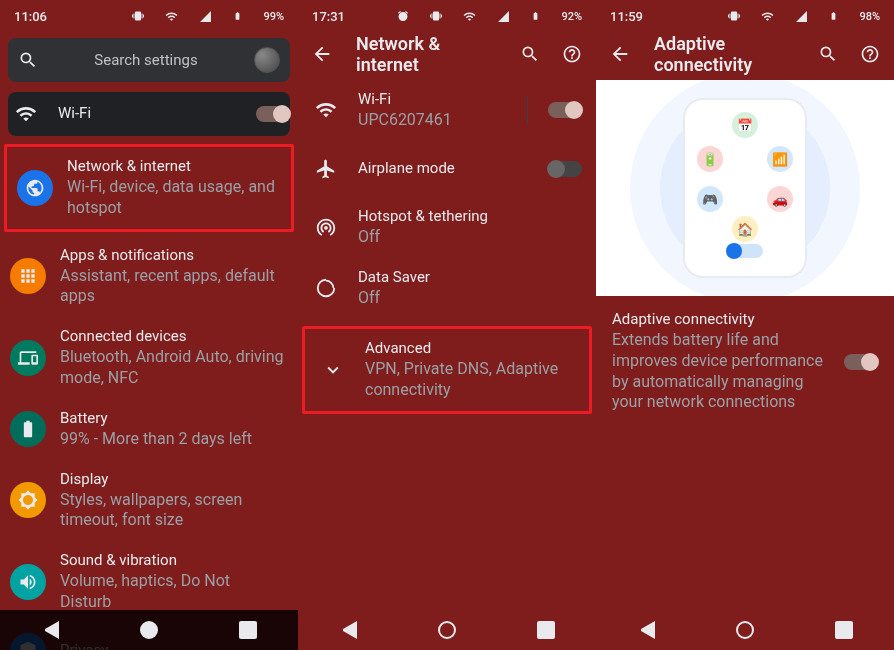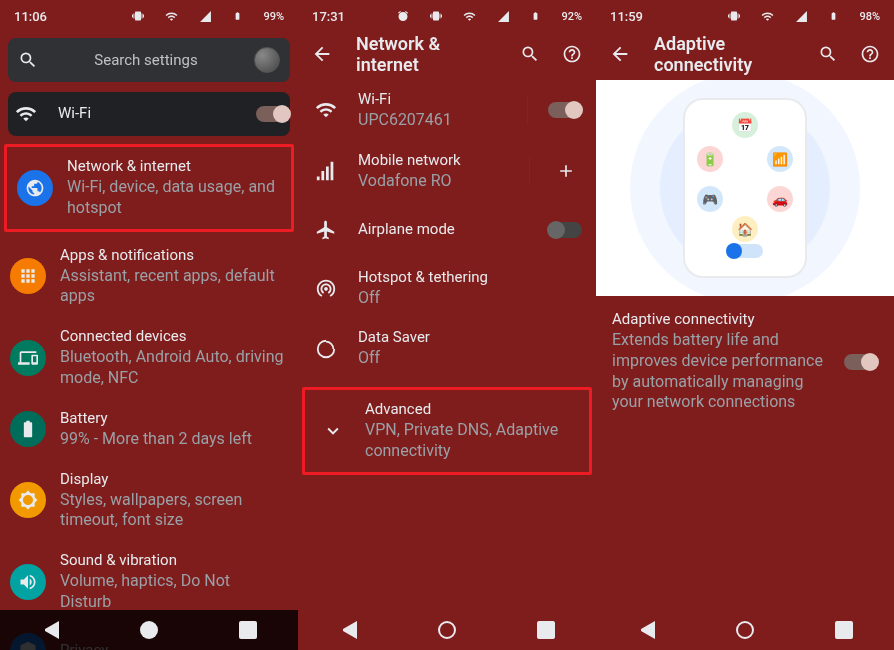--- a/index.html
+++ b/index.html
@@ -236,37 +236,20 @@
         <div class="t2">UPC6207461</div>
       </div>
     <div class="divider-v"></div>
     <div class="toggle on">
         <div class="knob"></div>
       </div>
   </div>
   <div class="list-item">
     <div class="icon-slot">
         <svg width="22" height="22" viewBox="0 0 24 24">
-          <path d="M2 22h3v-4H2v4zm5 0h3V12H7v10zm5 0h3V7h-3v15zm5 0h3V2h-3v20z"></path>
-        </svg>
-      </div>
-    <div class="texts">
-        <div class="t1">Mobile network</div>
-        <div class="t2">Vodafone RO</div>
-      </div>
-    <div class="divider-v"></div>
-    <div class="icon-btn">
-        <svg width="20" height="20" viewBox="0 0 24 24">
-          <path d="M19 13h-6v6h-2v-6H5v-2h6V5h2v6h6v2z"></path>
-        </svg>
-      </div>
-  </div>
-  <div class="list-item">
-    <div class="icon-slot">
-        <svg width="22" height="22" viewBox="0 0 24 24">
           <path d="M21 16v-2l-8-5V3.5c0-.83-.67-1.5-1.5-1.5S10 2.67 10 3.5V9l-8 5v2l8-2.5V19l-2 1.5V22l3.5-1 3.5 1v-1.5L13 19v-5.5l8 2.5z"></path>
         </svg>
       </div>
     <div class="texts">
         <div class="t1">Airplane mode</div>
       </div>
     <div class="toggle dark-off">
         <div class="knob"></div>
       </div>
   </div>

